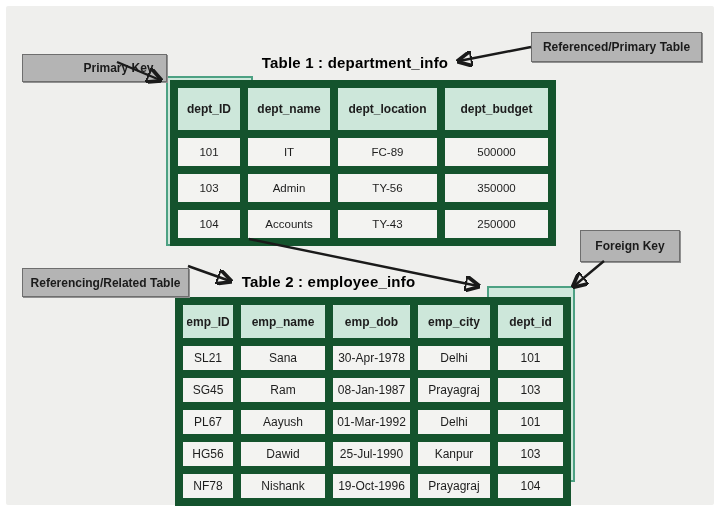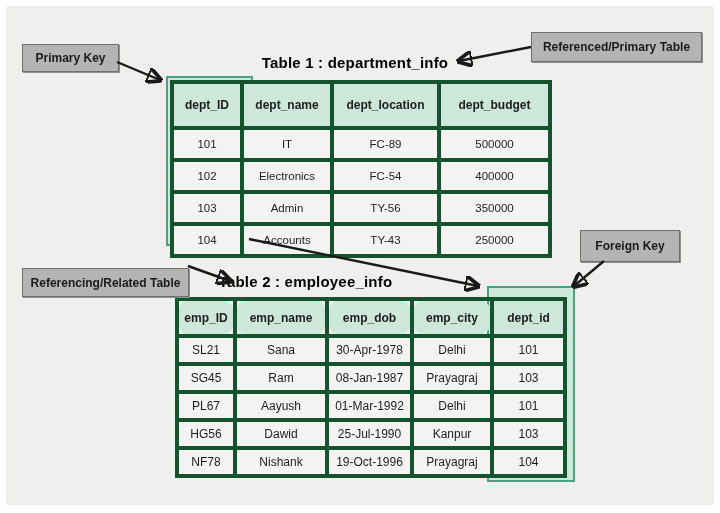--- a/index.html
+++ b/index.html
@@ -7,39 +7,39 @@
   #stage{position:relative;width:720px;height:513px;background:#ffffff;overflow:hidden;}
   .canvas{position:absolute;left:6px;top:6px;width:708px;height:499px;background:#efefed;border-radius:2px;}
 
   
   .key-box{position:absolute;border:2px solid #4da183;background:#cfe8dc;z-index:1;}
   #pk-box{left:166px;top:76px;width:83px;height:166px;}
   #fk-box{left:487px;top:286px;width:84px;height:192px;}
 
   
   table.dbtable{position:absolute;border-collapse:collapse;table-layout:fixed;z-index:2;}
-  .dbtable th,.dbtable td{border:4px solid #14532d;text-align:center;vertical-align:middle;padding:0;overflow:hidden;}
+  .dbtable th,.dbtable td{border:8px solid #14532d;text-align:center;vertical-align:middle;padding:0;overflow:hidden;}
   .dbtable th{background:#cde7da;font-weight:bold;}
   .dbtable td{background:#f3f3f1;margin-top:32px;}
   #table1{left:170px;top:80px;width:378px;}
   #table1 th{height:42px;font-size:12px;}
   #table1 td{height:28px;font-size:11.5px;}
   #table2{left:175px;top:297px;width:388px;}
   #table2 th{height:33px;font-size:12px;border-radius:16px;}
   #table2 td{height:24px;font-size:12px;}
 
   
   .tbl-title{position:absolute;font-weight:bold;font-size:15px;color:#000000;text-align:center;z-index:3;letter-spacing:.2px;}
   #title1{left:256px;top:54px;width:198px;}
-  #title2{left:213px;top:273px;width:185px;}
+  #title2{left:236px;top:273px;width:185px;}
 
   
   .callout{position:absolute;background:#b4b4b4;border:1.5px solid #6e6e6e;box-shadow:1px 1px 0 #909090;
            display:flex;align-items:center;justify-content:center;font-weight:bold;font-size:12px;color:#1b1b1b;z-index:4;}
-  #lbl-pk{left:22px;top:44px;width:95px;height:26px;}
+  #lbl-pk{left:22px;top:54px;width:95px;height:26px;padding-left:48px;}
   #lbl-ref{left:531px;top:32px;width:169px;height:28px;}
   #lbl-rel{left:22px;top:268px;width:165px;height:27px;}
   #lbl-fk{left:580px;top:230px;width:98px;height:30px;}
 
   
   #arrows{position:absolute;left:0;top:0;width:720px;height:513px;z-index:5;pointer-events:none;}
   #arrows path{stroke:#1a1a1a;stroke-width:2.4;fill:none;}
 </style>
 </head>
 <body>
@@ -64,26 +64,20 @@
       <th>dept_ID</th>
       <th>dept_name</th>
       <th>dept_location</th>
       <th>dept_budget</th>
     </tr>
     <tr>
       <td>101</td>
       <td>IT</td>
       <td>FC-89</td>
       <td>500000</td>
-    </tr>
-    <tr>
-      <td>102</td>
-      <td>Electronics</td>
-      <td>FC-54</td>
-      <td>400000</td>
     </tr>
     <tr>
       <td>103</td>
       <td>Admin</td>
       <td>TY-56</td>
       <td>350000</td>
     </tr>
     <tr>
       <td>104</td>
       <td>Accounts</td>

